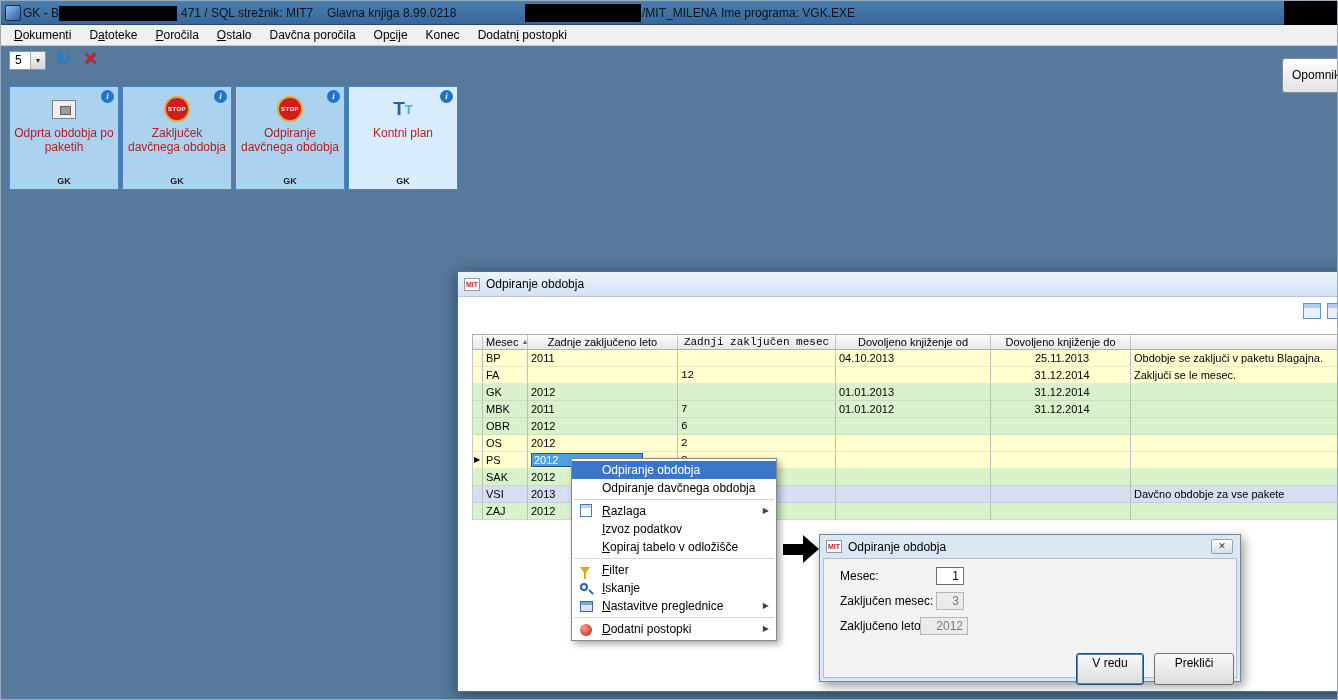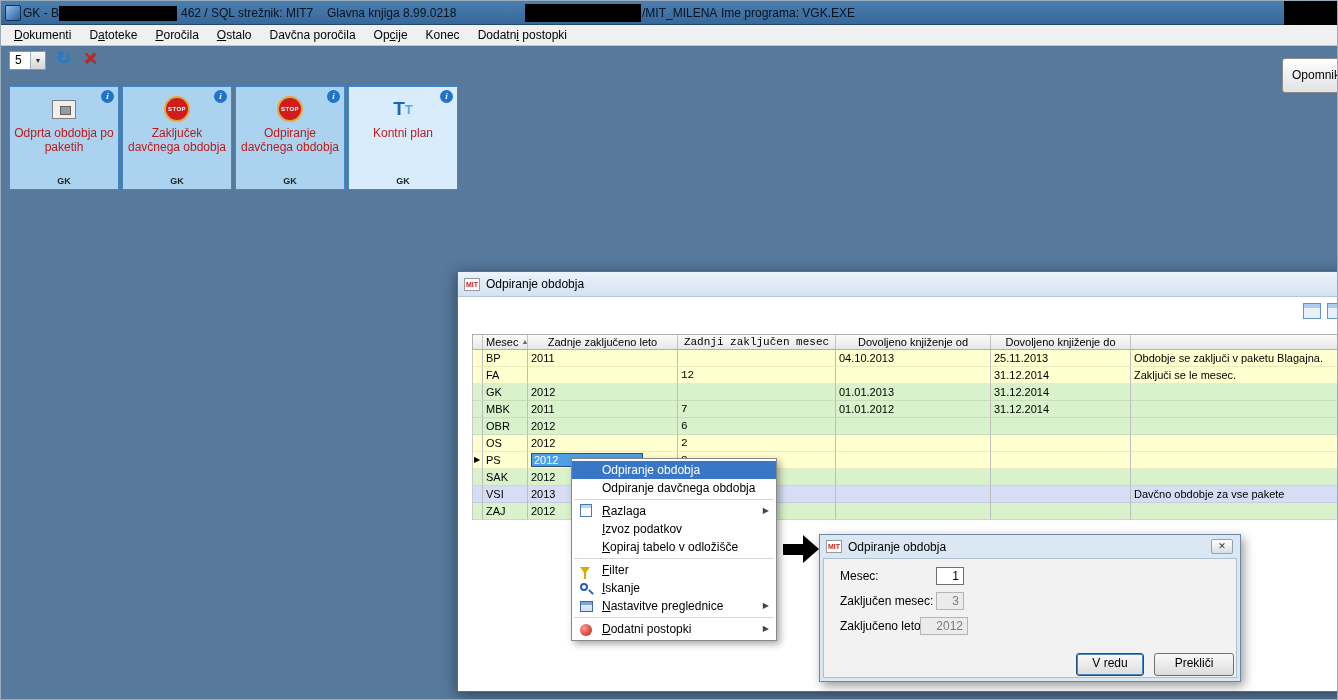--- a/index.html
+++ b/index.html
@@ -56,21 +56,21 @@
   .ghead .hc{border-right:1px solid #c4c4c4;font-size:11px;text-align:center;line-height:14px;overflow:hidden;white-space:nowrap;}
   .ghead .hc.left{text-align:left;padding-left:3px;}
   .sort{font-size:7px;color:#666;vertical-align:2px;}
   .grow{display:flex;height:17px;border-left:1px solid #c9c9c9;}
   .gc{border-right:1px solid #bdbdbd;border-bottom:1px solid rgba(0,0,0,.08);font-size:11px;line-height:16px;padding-left:3px;white-space:nowrap;overflow:hidden;}
   .c0{width:10px;padding-left:1px;}
   .c1{width:45px;}
   .c2{width:150px;}
   .c3{width:158px;font-family:Liberation Mono, monospace;}
   .c4{width:155px;}
-  .c5{width:140px;}
+  .c5{width:140px;text-align:center;}
   .c6{flex:1;border-right:none;}
   .row-yellow{background:#ffffcf;}
   .row-green{background:#d9f2cb;}
   .row-blue{background:#d6ddf5;}
   .rowptr{font-size:8px;line-height:16px;color:#000;}
   .sel-edit{display:inline-block;width:112px;height:14px;margin-top:1px;background:#4da0e6;border:1px solid #25537e;color:#fff;font-size:11px;line-height:12px;padding-left:2px;vertical-align:top;}
 
   
   .cmenu{position:absolute;left:570px;top:457px;width:206px;background:#fff;border:1px solid #898989;box-shadow:3px 3px 7px rgba(0,0,0,.35);padding:2px 0;}
   .cmi{position:relative;height:18px;line-height:18px;padding-left:30px;font-size:12px;white-space:nowrap;}
@@ -92,33 +92,33 @@
   .ann-arrow .head{position:absolute;left:20px;top:0;width:0;height:0;border-left:16px solid #000;border-top:14px solid transparent;border-bottom:14px solid transparent;}
 
   
   .sdlg{position:absolute;left:818px;top:533px;width:422px;height:148px;background:#dce7f4;border:1px solid #6e88a3;box-shadow:3px 4px 10px rgba(0,0,0,.4);}
   .sdlg-title{height:23px;display:flex;align-items:center;gap:6px;padding-left:6px;font-size:12px;}
   .sdlg-close{position:absolute;right:7px;top:4px;width:22px;height:15px;background:linear-gradient(#fefefe,#d8dee6);border:1px solid #8fa3b8;border-radius:2px;font-size:9px;text-align:center;line-height:13px;color:#333;}
   .sdlg-body{position:absolute;left:3px;right:3px;top:23px;bottom:3px;background:#f2f2f2;border:1px solid #aebfd2;}
   .fld-label{position:absolute;left:16px;font-size:12px;}
   .fld-input{position:absolute;height:18px;background:#fff;border:1px solid #6f6f6f;font-size:12px;text-align:right;padding:1px 4px 0 0;}
   .fld-input.dis{background:#ebebeb;border-color:#b4b4b4;color:#7a7a7a;}
-  .btn{position:absolute;height:23px;background:linear-gradient(#f9f9f9,#dcdcdc);border:1px solid #707070;border-radius:3px;font-size:12px;text-align:center;line-height:19px;}
+  .btn{position:absolute;height:32px;background:linear-gradient(#f9f9f9,#dcdcdc);border:1px solid #707070;border-radius:3px;font-size:12px;text-align:center;line-height:19px;}
   .btn.default{border-color:#1f4e79;box-shadow:inset 0 0 0 1px #4d8ac0;}
 </style>
 </head>
 <body>
 
 <div class="screen">
 
   <div class="titlebar">
     <div class="app-icon"></div>
     <span class="tseg" style="left:22px">GK  - Baza:</span>
     <div class="redact" style="left:58px;top:5px;width:118px;height:15px"></div>
-    <span class="tseg" style="left:180px">462 / SQL strežnik: MIT7</span>
+    <span class="tseg" style="left:180px">471 / SQL strežnik: MIT7</span>
     <span class="tseg" style="left:326px">Glavna knjiga 8.99.0218</span>
     <div class="redact" style="left:524px;top:3px;width:116px;height:18px"></div>
     <span class="tseg" style="left:641px">/MIT_MILENA</span>
     <span class="tseg" style="left:720px">Ime programa: VGK.EXE</span>
     <div class="redact" style="left:1283px;top:0;width:55px;height:24px"></div>
   </div>
 
   <div class="menubar">
     <span class="mi"><u>D</u>okumenti</span>
     <span class="mi">D<u>a</u>toteke</span>

